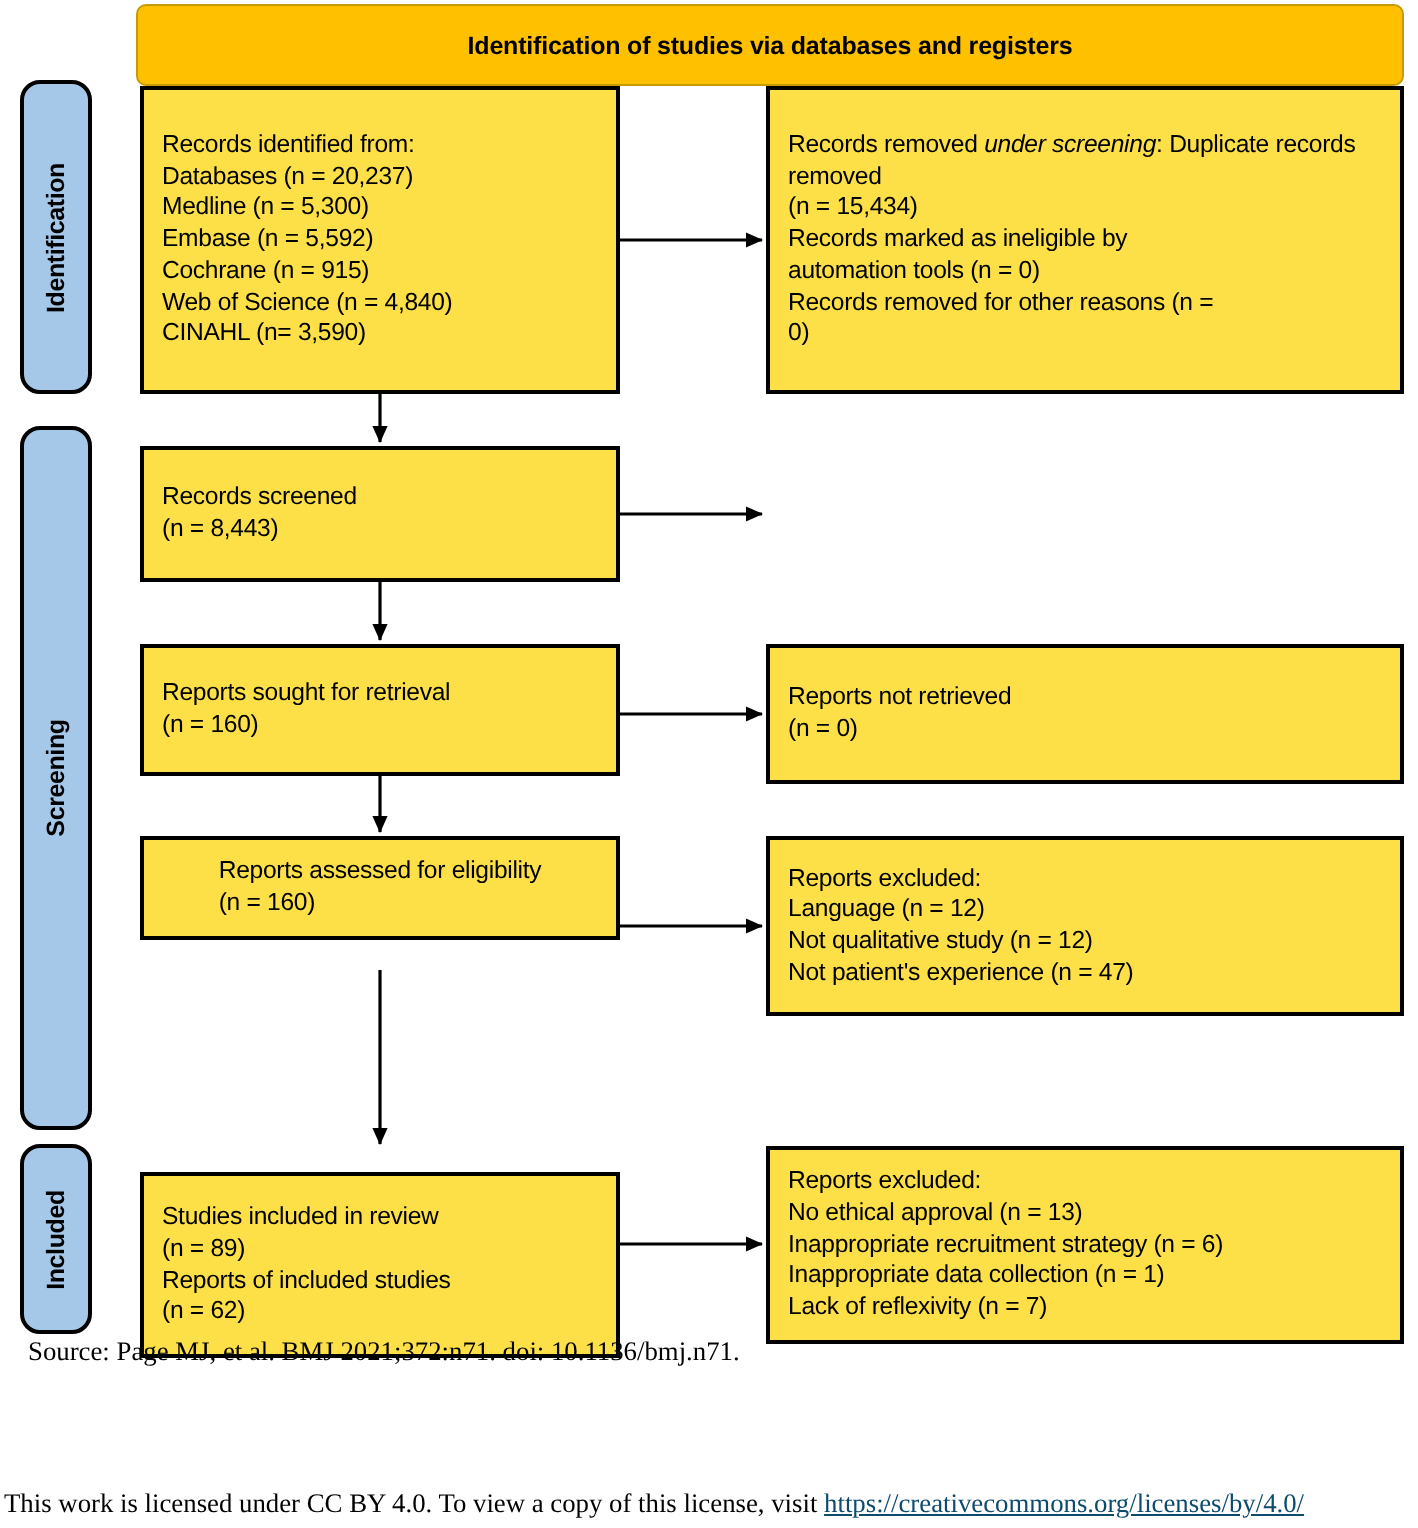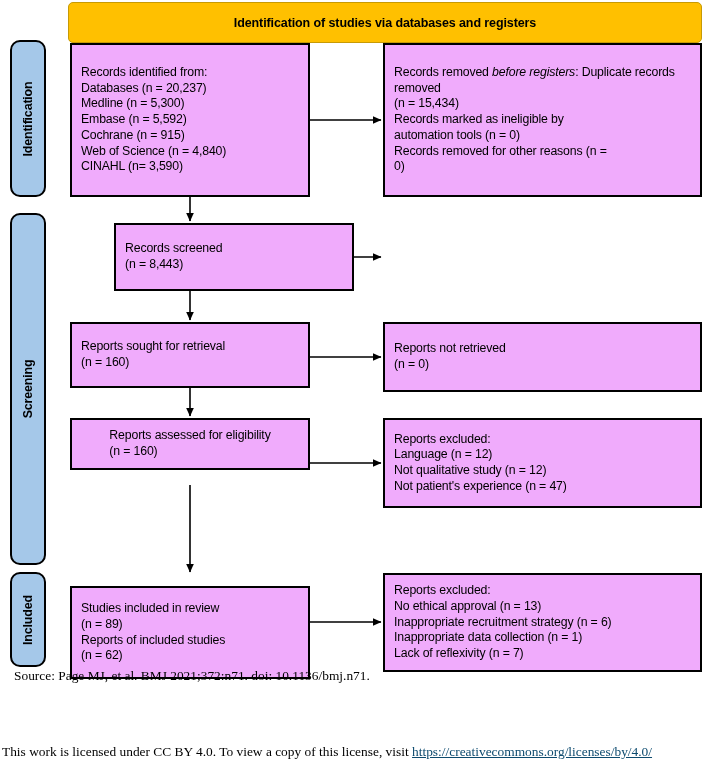--- a/index.html
+++ b/index.html
@@ -63,40 +63,40 @@
     letter-spacing: -0.2px;
   }
   #pill-identification { top: 40px;  height: 157px; }
   #pill-screening      { top: 213px; height: 352px; }
   #pill-included       { top: 572px; height: 95px;  }
 
   
   .box {
     position: absolute;
     border: 2px solid #000000;
-    background: #f0abfc;
+    background: #fde047;
     box-sizing: border-box;
     display: flex;
     align-items: center;
     padding: 4px 9px;
   }
   .box-text {
     font-size: 12.3px;
     line-height: 1.28;
     white-space: pre-line;
     letter-spacing: -0.15px;
   }
   .box-text .ital { font-style: italic; }
 
   .col-left  { left: 70px;  width: 240px; }
   .col-right { left: 383px; width: 319px; }
 
   
   #box-identified      { top: 43px;  height: 154px; }
-  #box-screened        { top: 223px; height: 68px; margin-left: 44px;  }
+  #box-screened        { top: 223px; height: 68px;  }
   #box-sought          { top: 322px; height: 66px;  }
   #box-assessed        { top: 418px; height: 52px; justify-content: center;  }
   #box-included        { top: 574px; height: 93px; margin-top: 12px;  }
 
   
   #box-removed         { top: 43px;  height: 154px; }
   #box-excluded-recs   { top: 221px; height: 71px;  }
   #box-not-retrieved   { top: 322px; height: 70px;  }
   #box-excluded-rep1   { top: 418px; height: 90px;  }
   #box-excluded-rep2   { top: 573px; height: 99px;  }
@@ -200,21 +200,21 @@
   </div>
 
   <div class="box col-left" id="box-included">
     <div class="box-text">Studies included in review
 (n = 89)
 Reports of included studies
 (n = 62)</div>
   </div>
 
   <div class="box col-right" id="box-removed">
-    <div class="box-text"><span>Records removed </span><span class="ital">before registers</span><span>:</span><span>   Duplicate records removed
+    <div class="box-text"><span>Records removed </span><span class="ital">under screening</span><span>:</span><span>   Duplicate records removed
 (n = 15,434)
 Records marked as ineligible by
 automation tools (n = 0)
 Records removed for other reasons (n =
 0)</span></div>
   </div>
 
 
   <div class="box col-right" id="box-not-retrieved">
     <div class="box-text">Reports not retrieved

